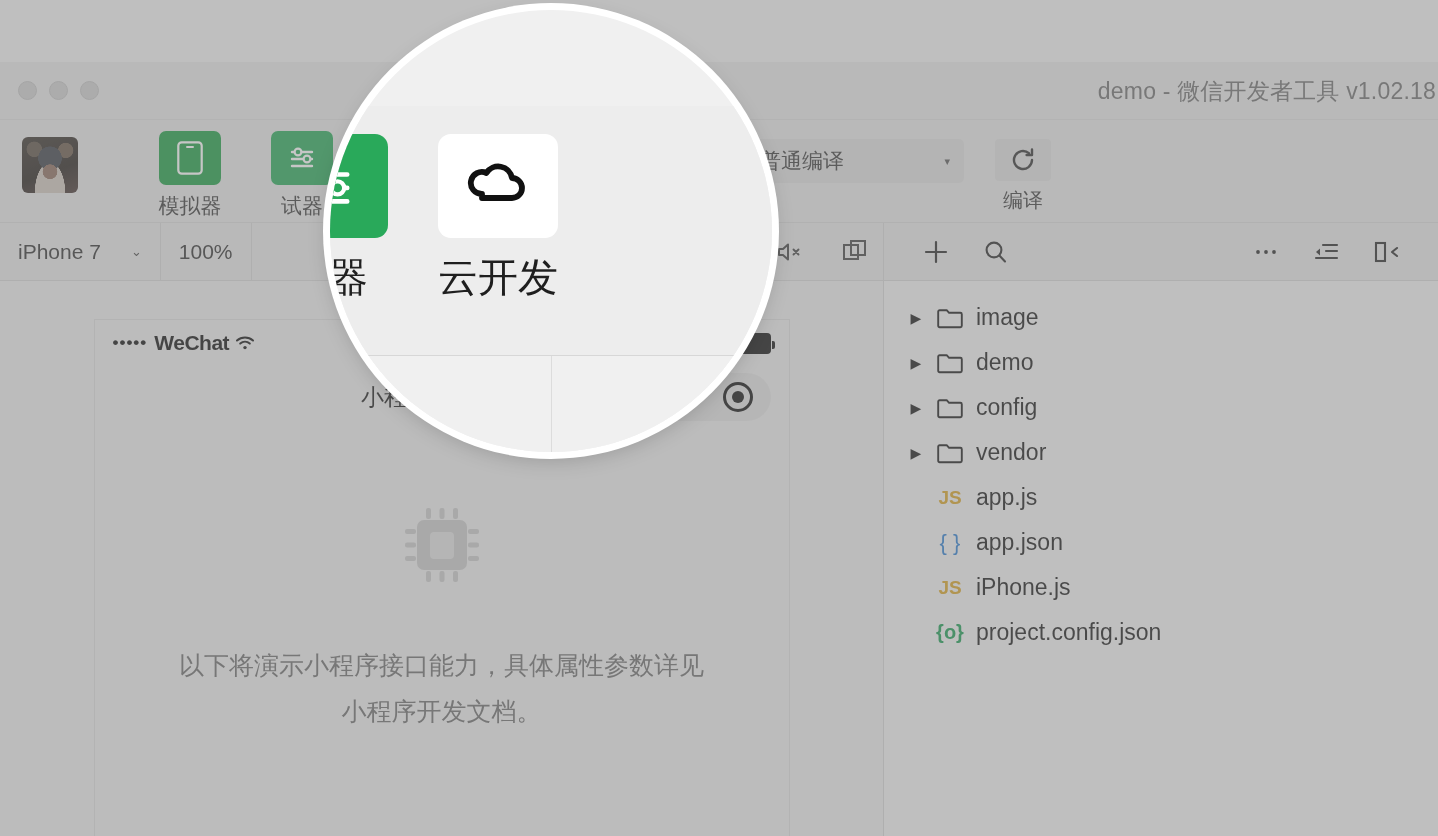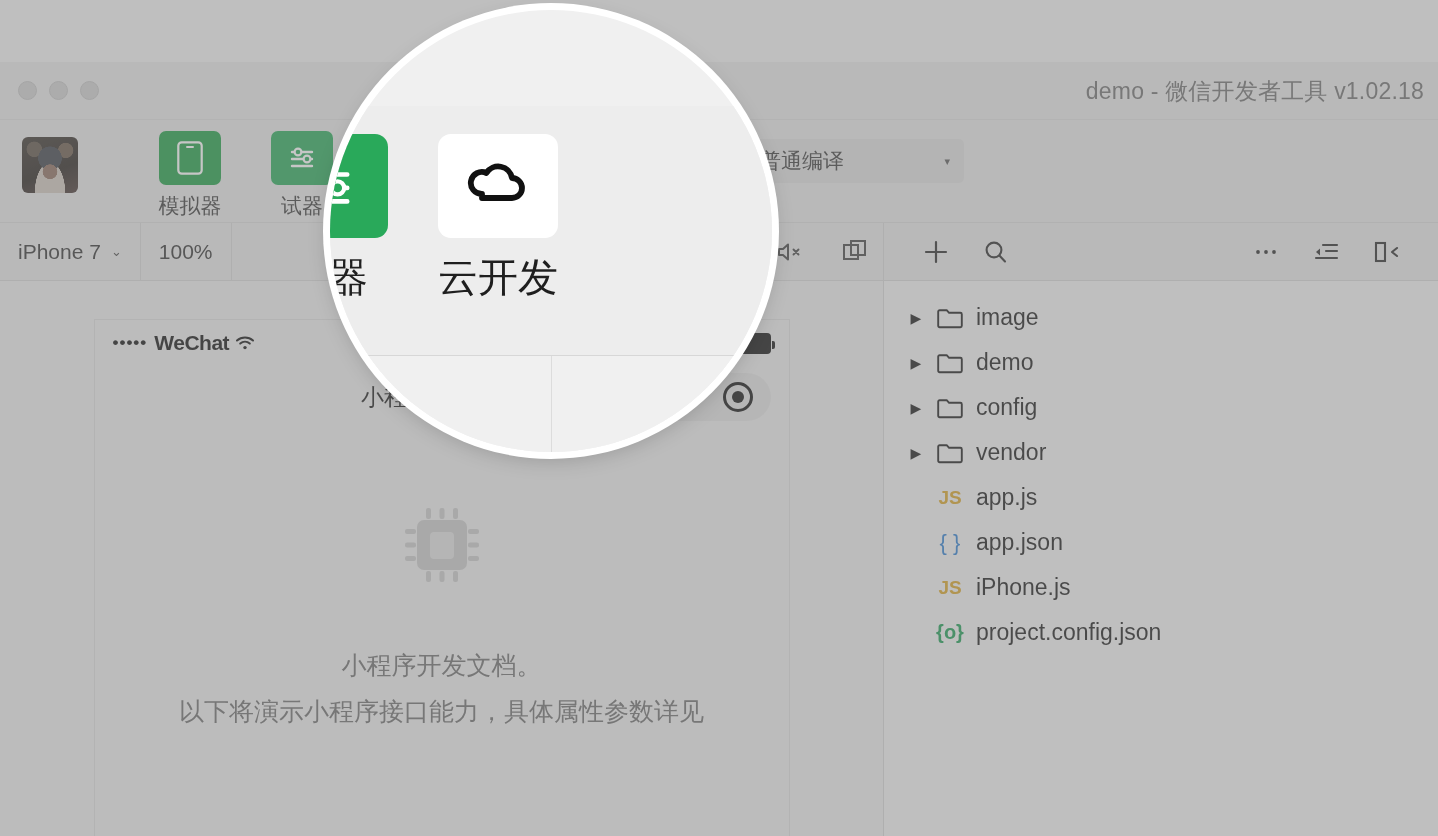--- a/index.html
+++ b/index.html
@@ -52,21 +52,21 @@
     background: #cfcfcf;
     border: 1px solid #c2c2c2;
   }
   .window-title {
     position: absolute;
     right: 0; top: 50%;
     transform: translateY(-50%);
     font-size: 23px;
     color: #6f6f6f;
     white-space: nowrap;
-    padding-right: 14px;
+    padding-right: 2px;
     letter-spacing: 0.2px;
   }
 
   
   .toolbar {
     height: 103px;
     background: #e8e8e8;
     border-bottom: 1px solid #d8d8d8;
     display: flex;
     align-items: flex-start;
@@ -191,21 +191,21 @@
     align-items: stretch;
   }
   .sb-cell {
     display: flex;
     align-items: center;
     padding: 0 18px;
     font-size: 21px;
     color: #333;
     border-right: 1px solid #d5d5d5;
     white-space: nowrap;
-    gap: 10px;
+    gap: 30px;
   }
   .sb-cell.noborder { border-right: none; }
   .sb-cell .caret { font-size: 13px; color: #4a4a4a; }
   .sb-spacer { flex: 1 1 auto; }
   .sb-icons {
     display: flex;
     align-items: center;
     gap: 0;
   }
   .sb-icon {
@@ -478,20 +478,29 @@
 
       <div class="tb-sep"></div>
 
       <div class="select">
         <span>普通编译</span>
         <span class="caret">▾</span>
       </div>
 
       <div style="width:16px"></div>
 
+      <div class="compile-btn">
+        <span class="cicon">
+          <svg width="28" height="28" viewBox="0 0 28 28" fill="none">
+            <path d="M23 14a9 9 0 1 1-3.1-6.8" stroke="#333" stroke-width="2.4" stroke-linecap="round"></path>
+            <path d="M23 3.5V9h-5.4" stroke="#333" stroke-width="2.4" stroke-linecap="round" stroke-linejoin="round"></path>
+          </svg>
+        </span>
+        <span class="clabel">编译</span>
+      </div>
     </div>
 
     <div class="workspace">
 
       <div class="pane-sim">
         <div class="sim-bar">
           <div class="sb-cell">
             <span>iPhone 7</span>
             <span class="caret">⌄</span>
           </div>
@@ -560,22 +569,22 @@
                     <rect x="10" y="31" width="11" height="5" rx="2"></rect>
                     <rect x="10" y="44.5" width="11" height="5" rx="2"></rect>
                     <rect x="10" y="58" width="11" height="5" rx="2"></rect>
                     <rect x="73" y="31" width="11" height="5" rx="2"></rect>
                     <rect x="73" y="44.5" width="11" height="5" rx="2"></rect>
                     <rect x="73" y="58" width="11" height="5" rx="2"></rect>
                   </g>
                 </svg>
               </span>
               <div class="phone-desc">
+                <div>以下将演示小程序接口能力，具体属性参数详见</div>
                 <div>小程序开发文档。</div>
-                <div>以下将演示小程序接口能力，具体属性参数详见</div>
               </div>
             </div>
 
           </div>
         </div>
       </div>
 
       <div class="pane-editor">
         <div class="ed-bar">
           <span class="ed-icon">

